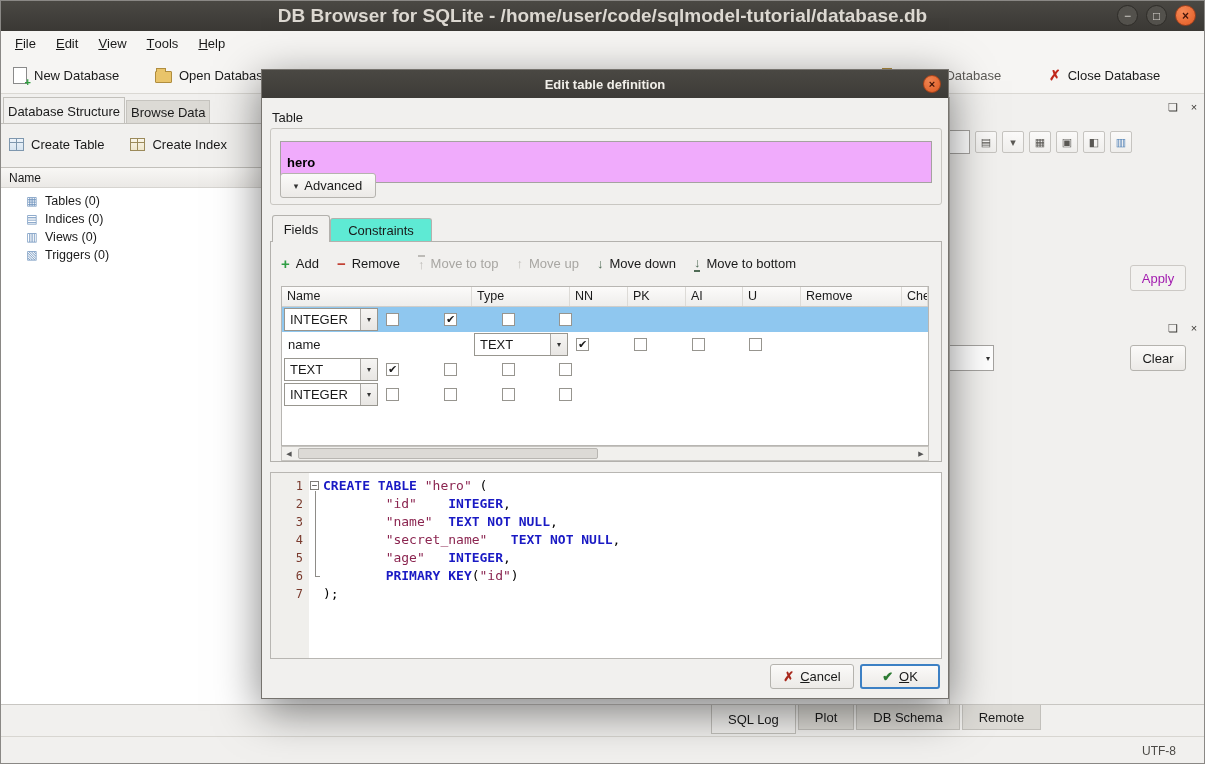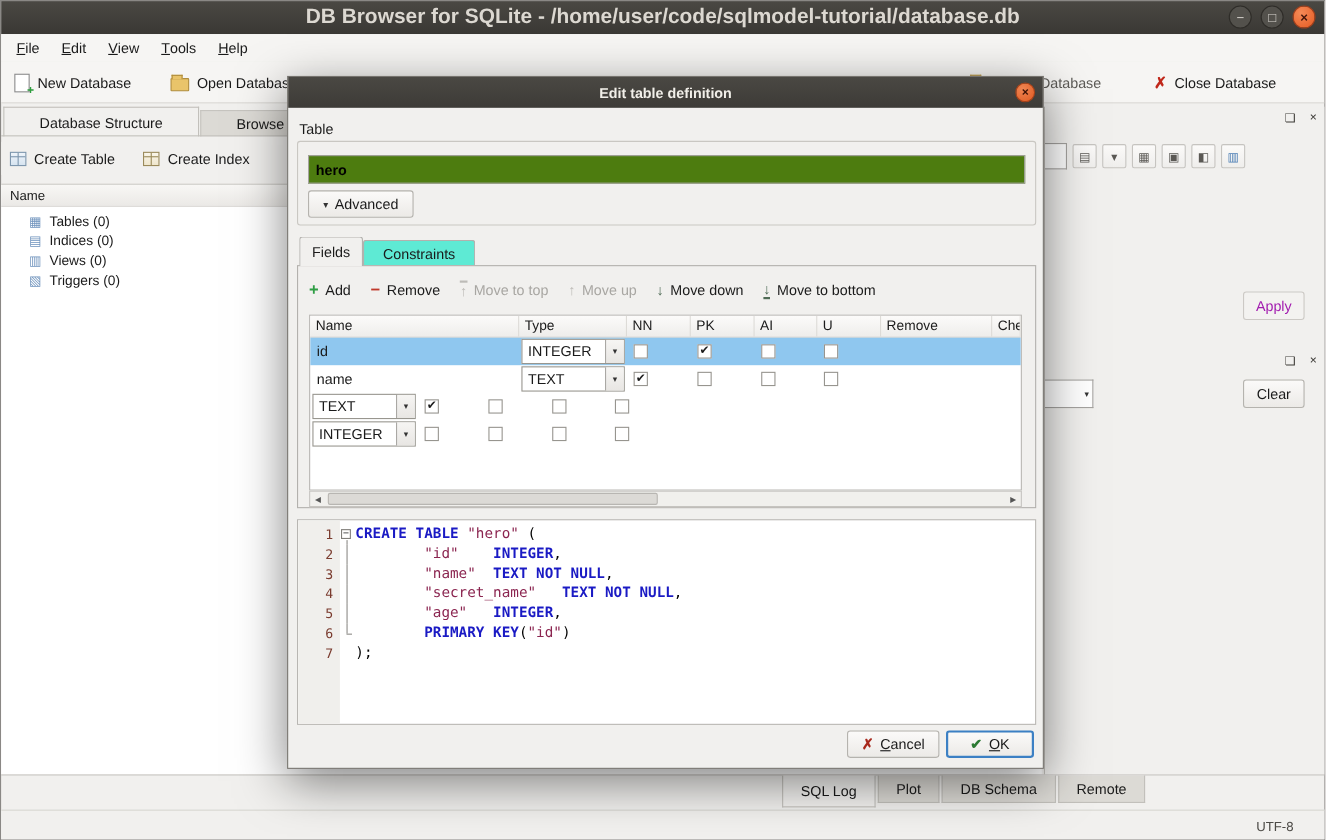--- a/index.html
+++ b/index.html
@@ -21,21 +21,21 @@
   .tbtn{position:absolute;top:4px;display:flex;align-items:center;gap:7px;padding:4px 8px;height:30px}
   .doc-icon{width:14px;height:17px;background:#fff;border:1px solid #8a8a8a;position:relative}
   .doc-icon .plus{position:absolute;right:-5px;bottom:-5px;color:#2e9e3e;font-weight:bold;font-size:11px}
   .folder-icon{width:17px;height:12px;background:#e9c46a;border:1px solid #b08d3e;border-radius:1px;position:relative;margin-top:3px}
   .folder-icon::before{content:"";position:absolute;left:0;top:-4px;width:8px;height:3px;background:#e9c46a;border:1px solid #b08d3e;border-bottom:none}
   .xicon{color:#c0271a;font-weight:bold;font-size:14px}
   .graytext{color:#5c5a56}
 
   
   .main-tabbar{position:absolute;left:2px;top:96px;height:27px;display:flex;align-items:flex-end;gap:1px}
-  .maintab{padding:0 32px;height:24px;display:flex;align-items:center;background:#dcdad5;border:1px solid #c6c4bf;border-bottom:none}
+  .maintab{padding:0 4px;height:24px;display:flex;align-items:center;background:#dcdad5;border:1px solid #c6c4bf;border-bottom:none}
   .maintab.active{height:27px;background:#f1f0ee;border-color:#c2c0bb}
   .content-top{position:absolute;left:0;top:122px;width:948px;height:1px;background:#c2c0bb}
 
   .structure-toolbar{position:absolute;left:0;top:128px;width:946px;height:30px;background:#f1f0ee;display:flex;align-items:center;gap:26px;padding-left:8px}
   .create-btn{display:flex;align-items:center;gap:7px}
   .tbl-icon{width:15px;height:13px;border:1px solid #7e97ae;background:linear-gradient(#eef4fa,#d7e4f0);position:relative}
   .tbl-icon::before{content:"";position:absolute;left:0;right:0;top:3px;height:1px;background:#7e97ae}
   .tbl-icon::after{content:"";position:absolute;top:0;bottom:0;left:6px;width:1px;background:#7e97ae}
   .tbl-icon.idx{border-color:#9b8a5a;background:linear-gradient(#faf6ea,#efe6cc)}
   .tbl-icon.idx::before{background:#9b8a5a}.tbl-icon.idx::after{background:#9b8a5a}
@@ -70,21 +70,21 @@
   .btab.active{height:29px;background:#f3f2f0}
   .statusbar{position:absolute;left:0;top:735px;width:1205px;height:29px;background:#f1f0ee;border-top:1px solid #d8d6d1;display:flex;align-items:center;justify-content:flex-end;padding-right:30px;color:#4c4a46;font-size:12px}
 
   
   .dialog{position:absolute;left:260px;top:68px;width:688px;height:630px;background:#f1f0ee;border:1px solid #76736e;box-shadow:0 12px 42px rgba(0,0,0,.5);z-index:10}
   .dlg-titlebar{height:28px;background:linear-gradient(#4a4843,#3d3b37);display:flex;align-items:center;justify-content:center;position:relative}
   .dlg-title{color:#f1efe9;font-weight:bold}
   .dlg-close{position:absolute;right:7px;top:5px;width:18px;height:18px;border-radius:50%;background:radial-gradient(circle at 35% 30%,#f08552,#df5a22);color:#3f1205;font-size:11px;font-weight:bold;display:flex;align-items:center;justify-content:center;border:1px solid #a8431a}
   .lbl-table{position:absolute;left:10px;top:40px}
   .grpframe{position:absolute;left:8px;top:58px;width:672px;height:77px;border:1px solid #c9c7c2;border-radius:3px}
-  .tbl-input{position:absolute;left:18px;top:71px;width:652px;height:26px;background:#4d7c0f;border:1px solid #a5a3a0;font-weight:bold;font-size:13px;padding:0 6px;font-family:"Liberation Sans",sans-serif}
+  .tbl-input{position:absolute;left:18px;top:71px;width:652px;height:42px;background:#f0abfc;border:1px solid #a5a3a0;font-weight:bold;font-size:13px;padding:0 6px;font-family:"Liberation Sans",sans-serif}
   .advbtn{position:absolute;left:18px;top:103px;width:96px;height:25px;gap:6px}
   .advbtn .arr{font-size:9px;color:#333}
   .dtab{position:absolute;display:flex;align-items:center;justify-content:center;border:1px solid #b3b1ad;border-bottom:none;border-radius:3px 3px 0 0}
   .dtab.fields{left:10px;top:145px;width:58px;height:27px;background:#f1f0ee;z-index:2}
   .dtab.constraints{left:68px;top:148px;width:102px;height:24px;background:#5eead4}
   .fieldspanel{position:absolute;left:8px;top:171px;width:672px;height:221px;border:1px solid #b3b1ad;background:#f1f0ee}
   .ftoolbar{position:absolute;left:10px;top:8px;height:26px;display:flex;align-items:center;gap:18px}
   .fbtn{display:flex;align-items:center;gap:6px}
   .fbtn.disabled{color:#a8a6a2}
   .ficon{font-weight:bold;font-size:13px}
@@ -303,21 +303,20 @@
             <div class="gh w1">Type</div>
             <div class="gh w2">NN</div>
             <div class="gh w3">PK</div>
             <div class="gh w4">AI</div>
             <div class="gh w5">U</div>
             <div class="gh w6">Remove</div>
             <div class="gh w7">Check</div>
           </div>
         <div>
             <div class="grow sel">
-              <div class="gc w0 namecell">id</div>
               <div class="gc w1">
                 <div class="combo">
                   <span class="ctext">INTEGER</span>
                   <span class="carrow">▾</span>
                 </div>
               </div>
               <div class="gc w2">
                 <div class="cb"></div>
               </div>
               <div class="gc w3">

